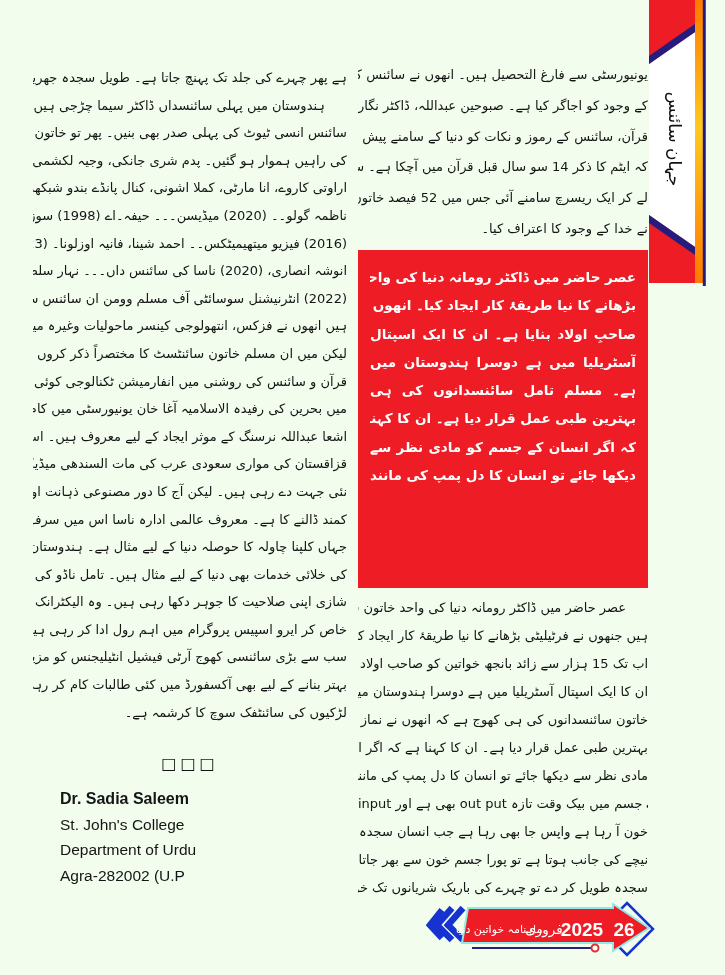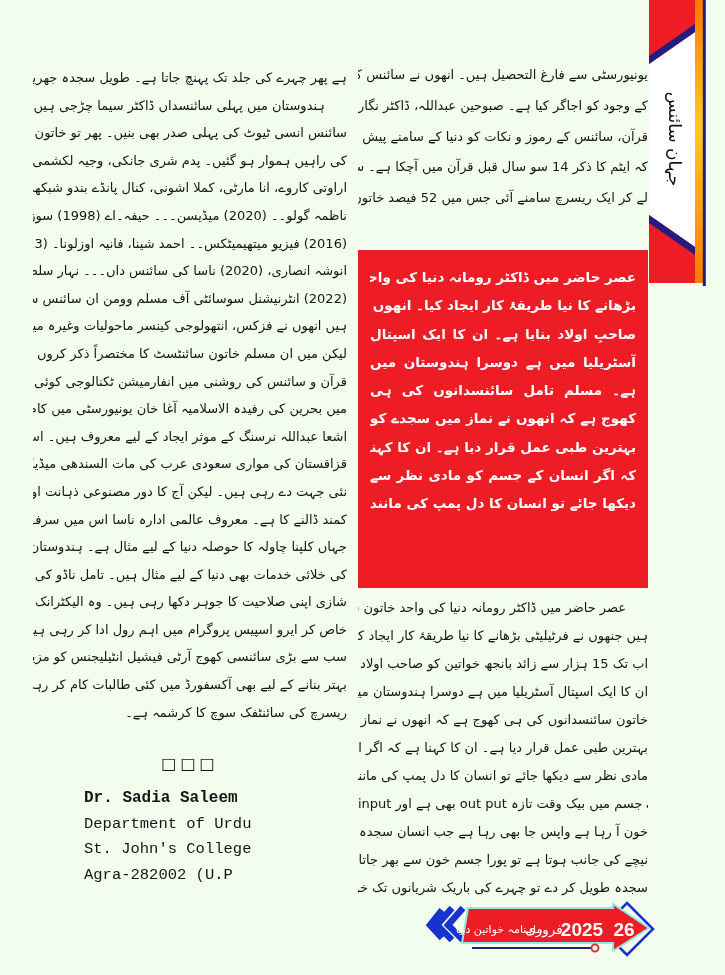--- a/index.html
+++ b/index.html
@@ -26,21 +26,21 @@
   }
   .highlight .line{height:28.3px; line-height:28.3px; color:#ffffff; font-weight:700; font-size:13.5px;}
   .right-bottom{left:358px; top:594px; width:290px; font-size:13px;}
   .right-bottom .line{height:28px; line-height:28px;}
   .end-marker{
     position:absolute; left:33px; top:754px; width:314px;
     text-align:center; font-size:16px; letter-spacing:4px; color:#151515;
   }
   .author{
     position:absolute; left:60px; top:786px;
-    font-family:Liberation Mono, monospace; color:#151515;margin-left:24px;
+    font-family:Liberation Sans, sans-serif; color:#151515;
   }
   .author div{font-size:15.5px; line-height:25.5px;}
   .author .name{font-weight:bold; font-size:16px;}
   .side-banner{position:absolute; left:649px; top:0;}
   .footer-banner{position:absolute; left:425px; top:896px;}
   svg text{font-family:"DejaVu Sans",sans-serif;}
   svg text.latin{font-family:"Liberation Sans",sans-serif;}
 </style>
 </head>
 <body>
@@ -63,29 +63,29 @@
     <polygon points="0,215 46,247 46,255 0,223" fill="#241d7d"></polygon>
     <text transform="translate(20,139) rotate(90)" text-anchor="middle" font-size="17" fill="#111111" direction="rtl">جہان سائنس</text>
   </svg>
 
   <div class="col right-top">
       <div class="line">یونیورسٹی سے فارغ التحصیل ہیں۔ انھوں نے سائنس کی روشنی میں خدا</div>
       <div class="line">کے وجود کو اجاگر کیا ہے۔ صبوحین عبداللہ، ڈاکٹر نگار سلطانہ نے بھی</div>
       <div class="line">قرآن، سائنس کے رموز و نکات کو دنیا کے سامنے پیش کیا۔ ثابت کیا</div>
       <div class="line">کہ ایٹم کا ذکر 14 سو سال قبل قرآن میں آچکا ہے۔ سائنس اور خدا کو</div>
       <div class="line">لے کر ایک ریسرچ سامنے آئی جس میں 52 فیصد خاتون سائنسدانوں</div>
+      <div class="line end">نے خدا کے وجود کا اعتراف کیا۔</div>
     </div>
 
   <div class="col highlight">
       <div class="line">عصر حاضر میں ڈاکٹر رومانہ دنیا کی واحد</div>
       <div class="line">بڑھانے کا نیا طریقۂ کار ایجاد کیا۔ انھوں نے</div>
       <div class="line">صاحبِ اولاد بنایا ہے۔ ان کا ایک اسپتال</div>
       <div class="line">آسٹریلیا میں ہے دوسرا ہندوستان میں</div>
       <div class="line">ہے۔ مسلم تامل سائنسدانوں کی ہی</div>
-      <div class="line">کھوج ہے کہ انھوں نے نماز میں سجدے کو</div>
       <div class="line">بہترین طبی عمل قرار دیا ہے۔ ان کا کہنا ہے</div>
       <div class="line">کہ اگر انسان کے جسم کو مادی نظر سے</div>
       <div class="line">دیکھا جائے تو انسان کا دل پمپ کی مانند ہے</div>
     </div>
 
   <div class="col right-bottom">
       <div class="line indent">عصر حاضر میں ڈاکٹر رومانہ دنیا کی واحد خاتون سائنسداں</div>
       <div class="line">ہیں جنھوں نے فرٹیلیٹی بڑھانے کا نیا طریقۂ کار ایجاد کیا۔ انھوں نے</div>
       <div class="line">اب تک 15 ہزار سے زائد بانجھ خواتین کو صاحب اولاد بنایا ہے۔</div>
       <div class="line">ان کا ایک اسپتال آسٹریلیا میں ہے دوسرا ہندوستان میں ہے۔ مسلم</div>
@@ -115,29 +115,29 @@
       <div class="line">اشعا عبداللہ نرسنگ کے موثر ایجاد کے لیے معروف ہیں۔ اسی طرح</div>
       <div class="line">قزاقستان کی مواری سعودی عرب کی مات السندھی میڈیکل سائنس کو</div>
       <div class="line">نئی جہت دے رہی ہیں۔ لیکن آج کا دور مصنوعی ذہانت اور خلا میں</div>
       <div class="line">کمند ڈالنے کا ہے۔ معروف عالمی ادارہ ناسا اس میں سرفہرست ہے</div>
       <div class="line">جہاں کلپنا چاولہ کا حوصلہ دنیا کے لیے مثال ہے۔ ہندوستان میں اسرو</div>
       <div class="line">کی خلائی خدمات بھی دنیا کے لیے مثال ہیں۔ تامل ناڈو کی نگار</div>
       <div class="line">شازی اپنی صلاحیت کا جوہر دکھا رہی ہیں۔ وہ الیکٹرانک سائنس</div>
       <div class="line">خاص کر ایرو اسپیس پروگرام میں اہم رول ادا کر رہی ہیں۔ اس دور کی</div>
       <div class="line">سب سے بڑی سائنسی کھوج آرٹی فیشیل انٹیلیجنس کو مزید</div>
       <div class="line">بہتر بنانے کے لیے بھی آکسفورڈ میں کئی طالبات کام کر رہی ہیں جو</div>
-      <div class="line end">ریسرچ کی سائنٹفک سوچ کا کرشمہ ہے۔</div>
+      <div class="line end">لڑکیوں کی سائنٹفک سوچ کا کرشمہ ہے۔</div>
     </div>
 
   <div class="end-marker">□□□</div>
 
   <div class="author">
     <div class="name">Dr. Sadia Saleem</div>
+    <div>St. John's College</div>
     <div>Department of Urdu</div>
-    <div>St. John's College</div>
     <div>Agra-282002 (U.P</div>
   </div>
 
   <svg class="footer-banner" width="300" height="70" viewBox="0 0 300 70">
 
     <g fill="none" stroke="#1733cf" stroke-width="6.5">
       <polyline points="38,12 23,29 38,44"></polyline>
       <polyline points="27,12 12,29 27,44"></polyline>
       <polyline points="17,14 5,29 17,42"></polyline>
     </g>

